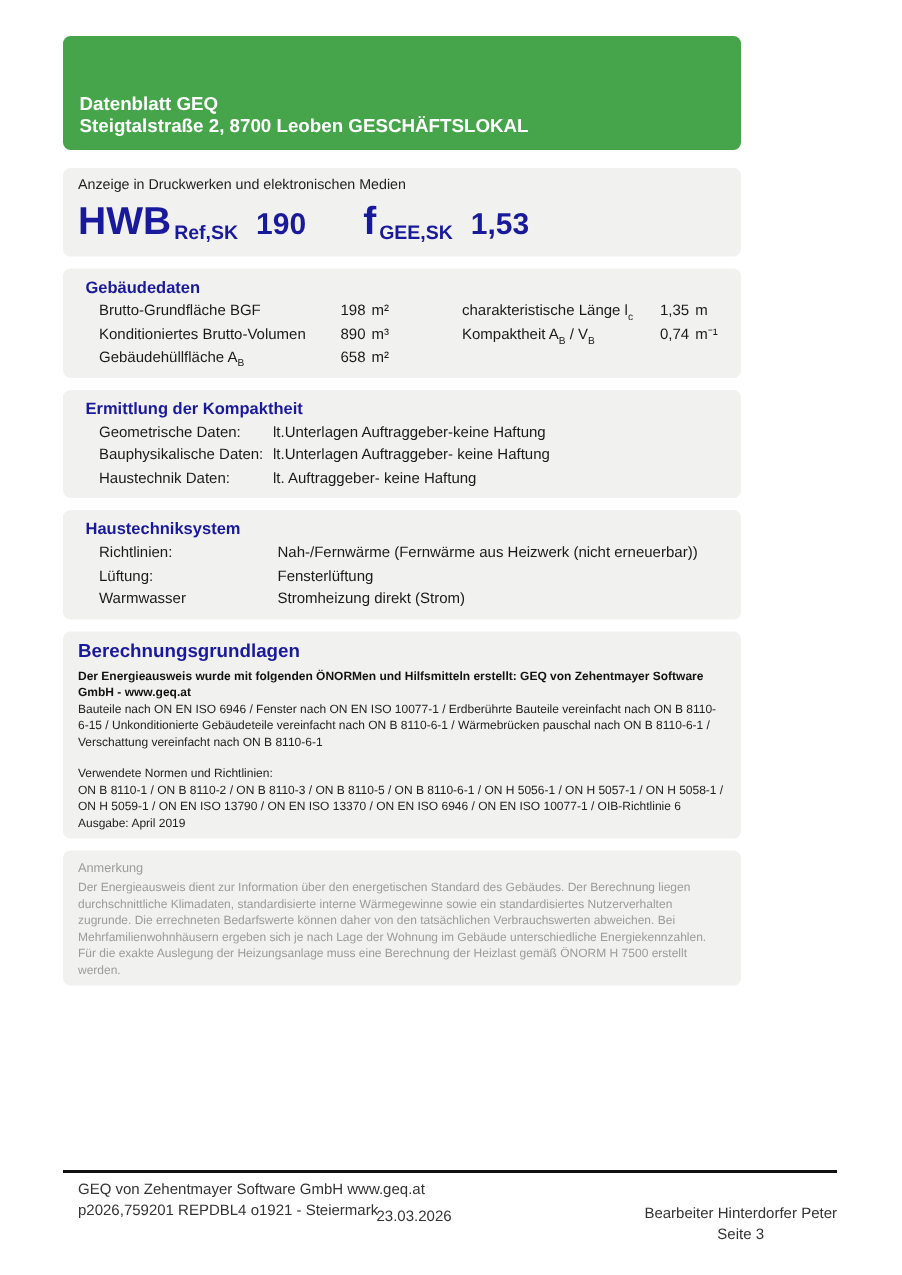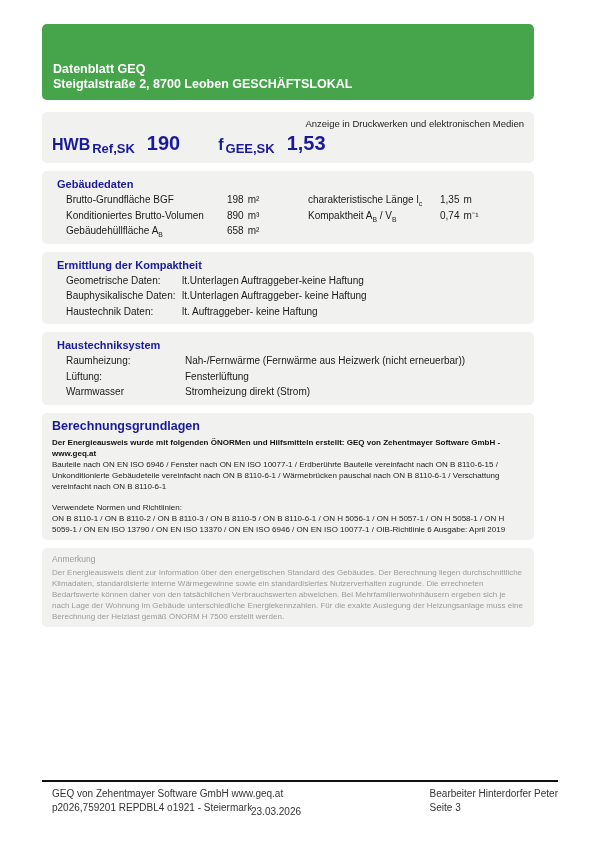--- a/index.html
+++ b/index.html
@@ -1,27 +1,27 @@
 <!DOCTYPE html>
 <html><head>
 <meta charset="utf-8">
 <style>
   html,body{margin:0;padding:0;background:#ffffff;}
   body{width:601px;height:850px;position:relative;overflow:hidden;
        font-family:"Liberation Sans", sans-serif;color:#1a1a1a;}
-  .content{position:absolute;left:42px;top:24px;width:492px;}
+  .content{position:absolute;left:42px;top:24px;width:452px;}
   .band{background:#46a44b;height:76px;border-radius:5px;color:#ffffff;
         font-weight:bold;font-size:12.5px;line-height:15px;
         display:flex;flex-direction:column;justify-content:flex-end;
         padding:0 10px 8px 11px;box-sizing:border-box;}
   .panel{background:#f1f1ef;border-radius:5px;padding:5px 10px;margin-top:8px;box-sizing:border-box;}
-  .panel.first{margin-top:12px;text-align:right;}
+  .panel.first{margin-top:12px;}
   .caption{font-size:9.5px;color:#222;line-height:13px;}
   .kpi-line{display:flex;align-items:baseline;color:#19199b;font-weight:bold;margin:2px 0 3px 0;}
-  .kpi-main{font-size:16px;}
+  .kpi-main{font-size:26px;}
   .kpi-sub{font-size:13px;margin-left:2px;position:relative;top:3px;}
   .kpi-val{font-size:20px;margin-left:12px;}
   .kpi-gap{width:38px;}
   .h{color:#19199b;font-weight:bold;font-size:11px;line-height:16px;margin-left:5px;}
   .rows{margin-left:14px;}
   .ggrid{display:grid;grid-template-columns:161px 81px 132px auto;
          font-size:10px;line-height:15.5px;color:#1a1a1a;}
   sub{font-size:0.68em;line-height:0;}
   .unit{margin-left:4px;}
   .lvrow{display:flex;font-size:10px;line-height:15.5px;}
@@ -31,21 +31,21 @@
   .b-bold{font-size:8px;font-weight:bold;color:#111;line-height:11px;margin-top:2px;}
   .b-text{font-size:8px;color:#222;line-height:11px;}
   .b-norms-title{margin-top:10px;}
   .a-head{font-size:8.5px;color:#9b9b9b;line-height:12px;}
   .a-text{font-size:8px;color:#9b9b9b;line-height:11px;margin-top:2px;}
   .footer{position:absolute;left:42px;width:516px;top:780px;}
   .f-rule{height:2px;background:#111;}
   .footer-grid{position:relative;margin-top:5px;font-size:10px;color:#333;line-height:14px;}
   .f-left{padding-left:10px;}
   .f-date{position:absolute;left:209px;top:18px;}
-  .f-right{position:absolute;right:0;top:0;text-align:left;}
+  .f-right{position:absolute;right:0;top:16px;text-align:center;}
 </style>
 </head>
 <body>
 
 <div class="content">
 
   <div class="band">
     <div>Datenblatt GEQ</div>
     <div>Steigtalstraße 2, 8700 Leoben GESCHÄFTSLOKAL</div>
   </div>
@@ -98,21 +98,21 @@
         <span class="lbl">Haustechnik Daten:</span>
         <span>lt. Auftraggeber- keine Haftung</span>
       </div>
     </div>
   </div>
 
   <div class="panel">
     <div class="h">Haustechniksystem</div>
     <div class="rows">
       <div class="lvrow">
-        <span class="lbl2">Raumheizung:</span>
+        <span class="lbl2">Richtlinien:</span>
         <span>Nah-/Fernwärme (Fernwärme aus Heizwerk (nicht erneuerbar))</span>
       </div>
       <div class="lvrow">
         <span class="lbl2">Lüftung:</span>
         <span>Fensterlüftung</span>
       </div>
       <div class="lvrow">
         <span class="lbl2">Warmwasser</span>
         <span>Stromheizung direkt (Strom)</span>
       </div>

